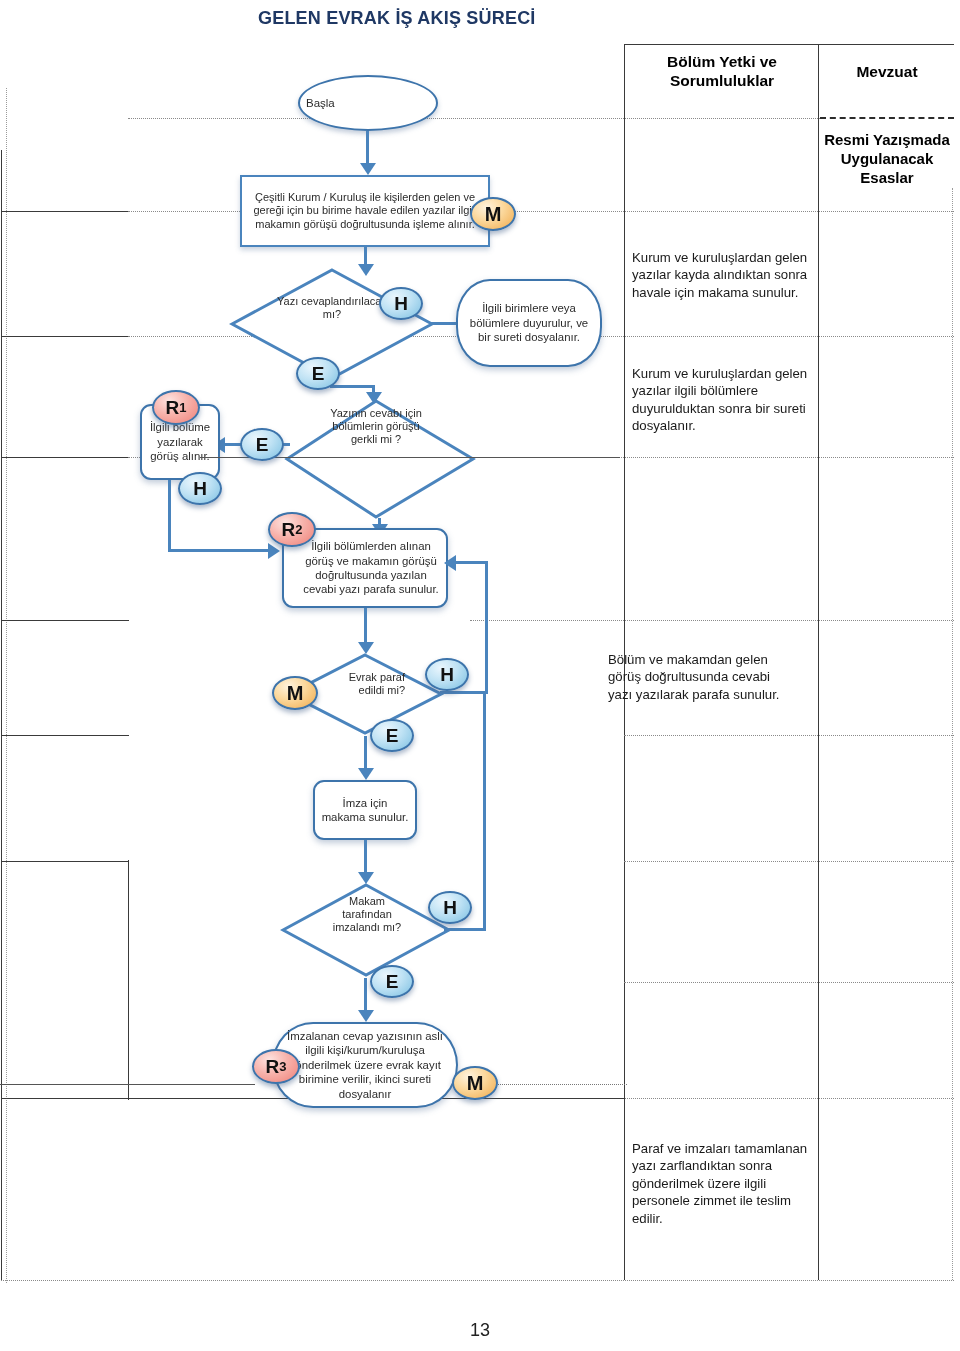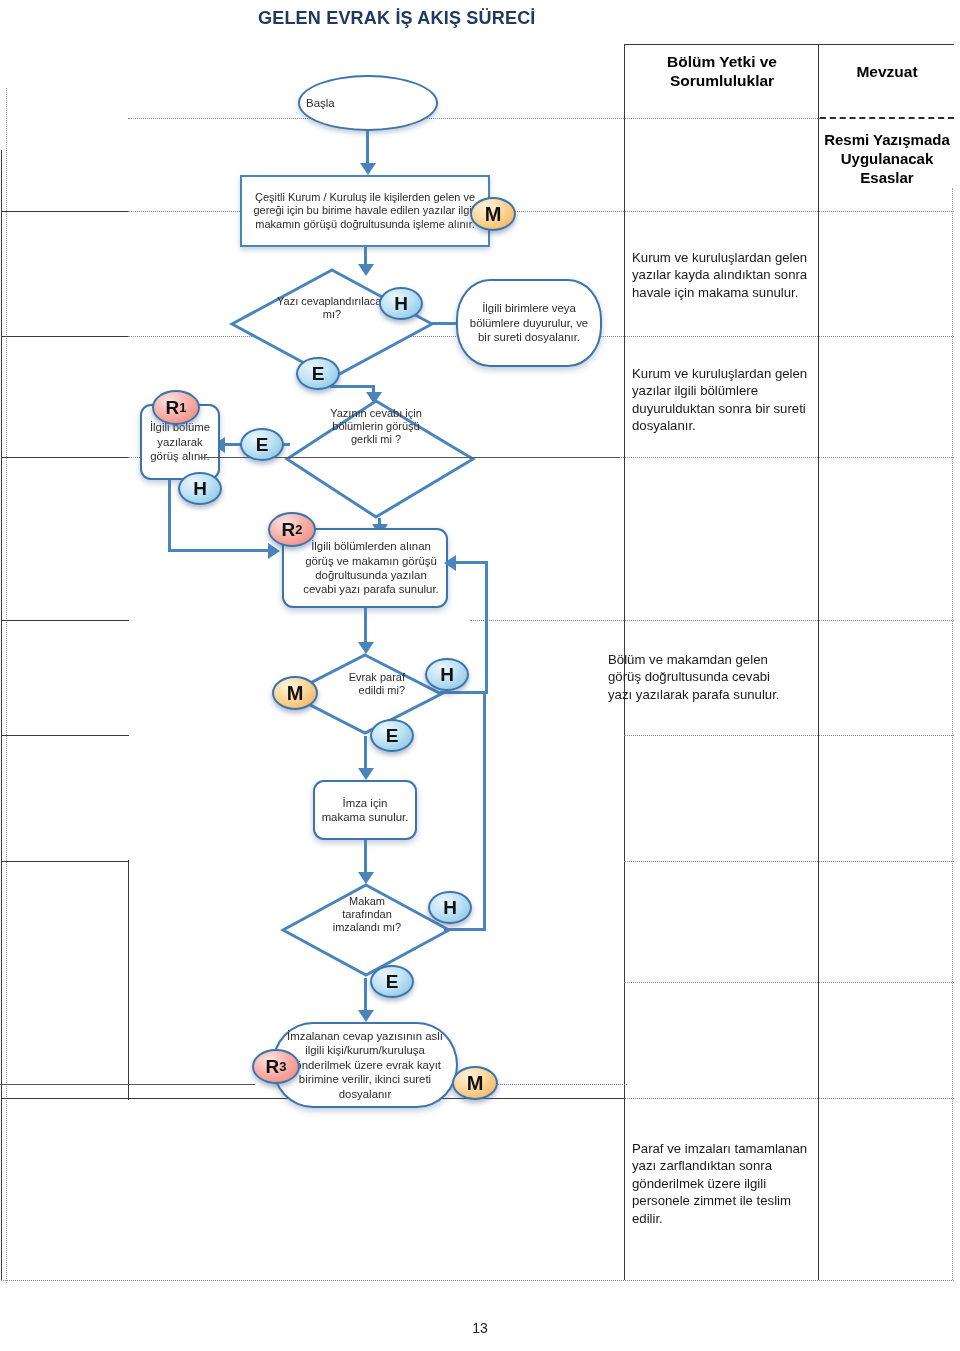--- a/index.html
+++ b/index.html
@@ -110,21 +110,21 @@
   }
   .badge-r{
     width:44px;height:31px;font-size:19px;
     background:radial-gradient(ellipse at 35% 28%, #fde3e0 0%, #f7b2ab 45%, #ef8077 100%);
   }
   .badge-r .sub{font-size:13px;}
 
   
   .pageno{
     position:absolute;left:0;top:1320px;width:960px;
-    text-align:center;font-size:14px;color:#222;
+    text-align:center;font-size:18px;color:#222;
   }
 </style>
 </head>
 <body>
 
 <div class="page">
 
   <div class="doc-title">GELEN EVRAK İŞ AKIŞ SÜRECİ</div>
 
   <div class="grid">

